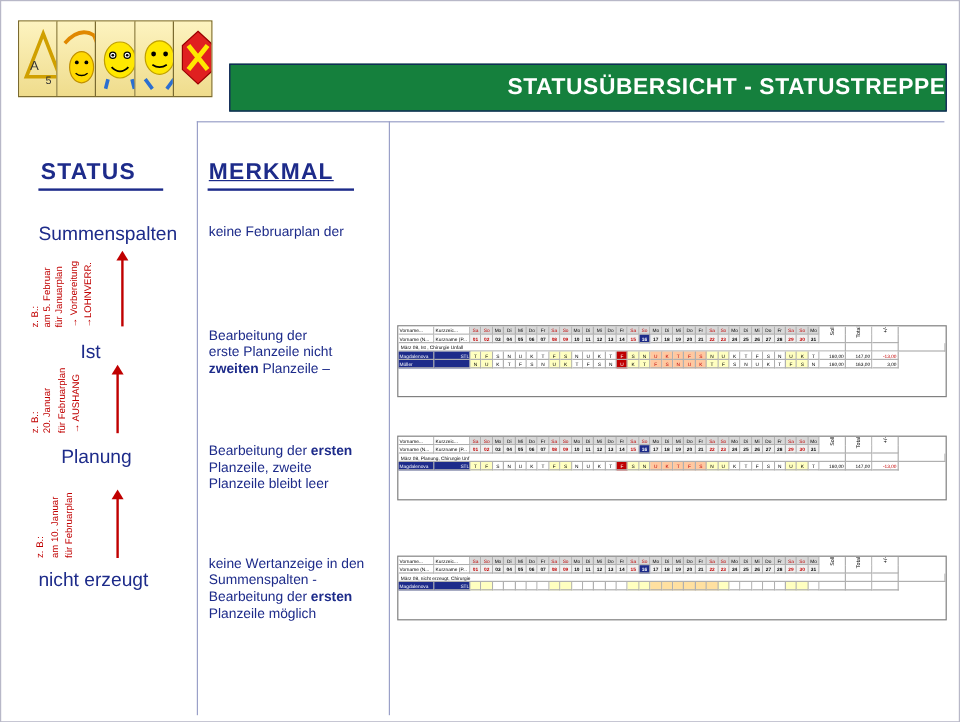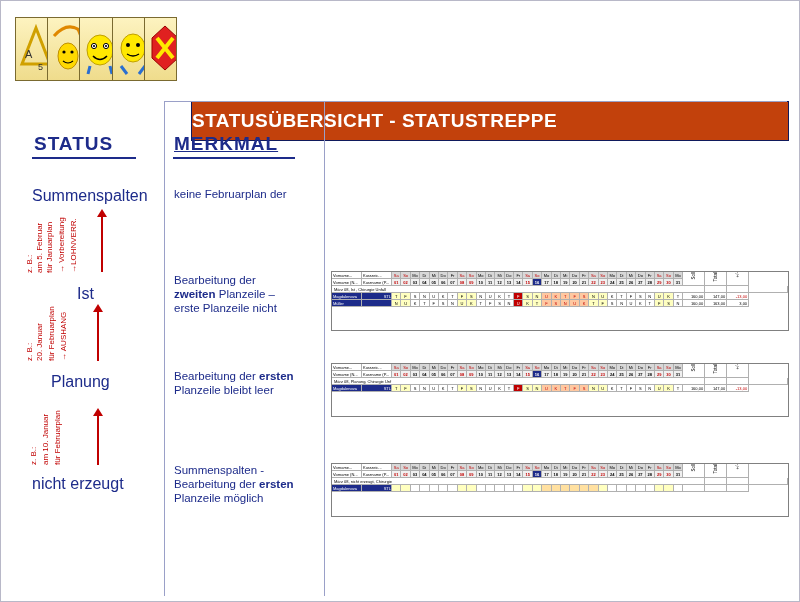--- a/index.html
+++ b/index.html
@@ -45,26 +45,25 @@
   .logo-cell:last-child { border-right: none; }
   .logo-cell svg { position: absolute; left: 0; top: 0; }
 
   
   .title-banner {
     position: absolute;
     left: 190px;
     top: 52px;
     width: 596px;
     height: 38px;
-    background: #c2410c;
+    background: #15803d;
     border: 1px solid #101a5c;
     display: flex;
     align-items: center;
-    justify-content: flex-start;
-    margin-top: 48px;
+    justify-content: flex-end;
   }
   .title-banner .title-text {
     color: #ffffff;
     font-size: 19px;
     font-weight: bold;
     letter-spacing: 0.5px;
   }
 
   
   .vline {
@@ -283,21 +282,21 @@
   <div class="vline" style="left:163px; top:100px; height:495px;"></div>
   <div class="vline" style="left:323px; top:100px; height:495px;"></div>
   <div class="hline" style="left:163px; top:100px; width:623px;"></div>
 
   <div class="col-head" id="status-head">STATUS</div>
   <div class="head-underline" style="left:31px; top:156px; width:104px;"></div>
   <div class="col-head" id="merkmal-head">MERKMAL</div>
   <div class="head-underline" style="left:172px; top:156px; width:122px;"></div>
 
   <div class="status-label" style="left:31px; top:186px;">Summenspalten</div>
-  <div class="status-label" style="left:76px; top:284px;text-align:right;">Ist</div>
+  <div class="status-label" style="left:66px; top:284px;text-align:right;">Ist</div>
   <div class="status-label" style="left:50px; top:372px;">Planung</div>
   <div class="status-label" style="left:31px; top:474px;">nicht erzeugt</div>
 
   <div class="arrow-v" style="left:100px; top:215px; height:56px;"></div>
   <div class="annot" style="left:24px; top:272px;">z. B.:</div>
   <div class="annot" style="left:34px; top:272px;">am 5. Februar</div>
   <div class="annot" style="left:44px; top:272px;">für Januarplan</div>
   <div class="annot" style="left:56px; top:272px;">→ Vorbereitung</div>
   <div class="annot" style="left:68px; top:272px;">→LOHNVERR.</div>
 
@@ -311,30 +310,32 @@
   <div class="annot" style="left:28px; top:464px;">z. B.:</div>
   <div class="annot" style="left:40px; top:464px;">am 10. Januar</div>
   <div class="annot" style="left:52px; top:464px;">für Februarplan</div>
 
   <div class="merkmal" style="top:186px;">
     <div>keine Februarplan der</div>
   </div>
 
   <div class="merkmal" style="top:272px;">
     <div>Bearbeitung der</div>
+    <div>erste Planzeile nicht</div>
     <div><b>zweiten</b> Planzeile –</div>
-    <div>erste Planzeile nicht</div>
   </div>
 
   <div class="merkmal" style="top:368px;">
     <div>Bearbeitung der <b>ersten</b></div>
+    <div>Planzeile, zweite</div>
     <div>Planzeile bleibt leer</div>
   </div>
 
   <div class="merkmal" style="top:462px;">
+    <div>keine Wertanzeige in den</div>
     <div>Summenspalten -</div>
     <div>Bearbeitung der <b>ersten</b></div>
     <div>Planzeile möglich</div>
   </div>
 
   <div class="shot" id="shot1" style="left:330px; top:270px; width:456px; height:58px;">
       <div class="grid-row">
         <div class="cell namecol">Vorname...</div>
         <div class="cell namecol2">Kurzzeic...</div>
         <div class="cell day we">Sa</div>

